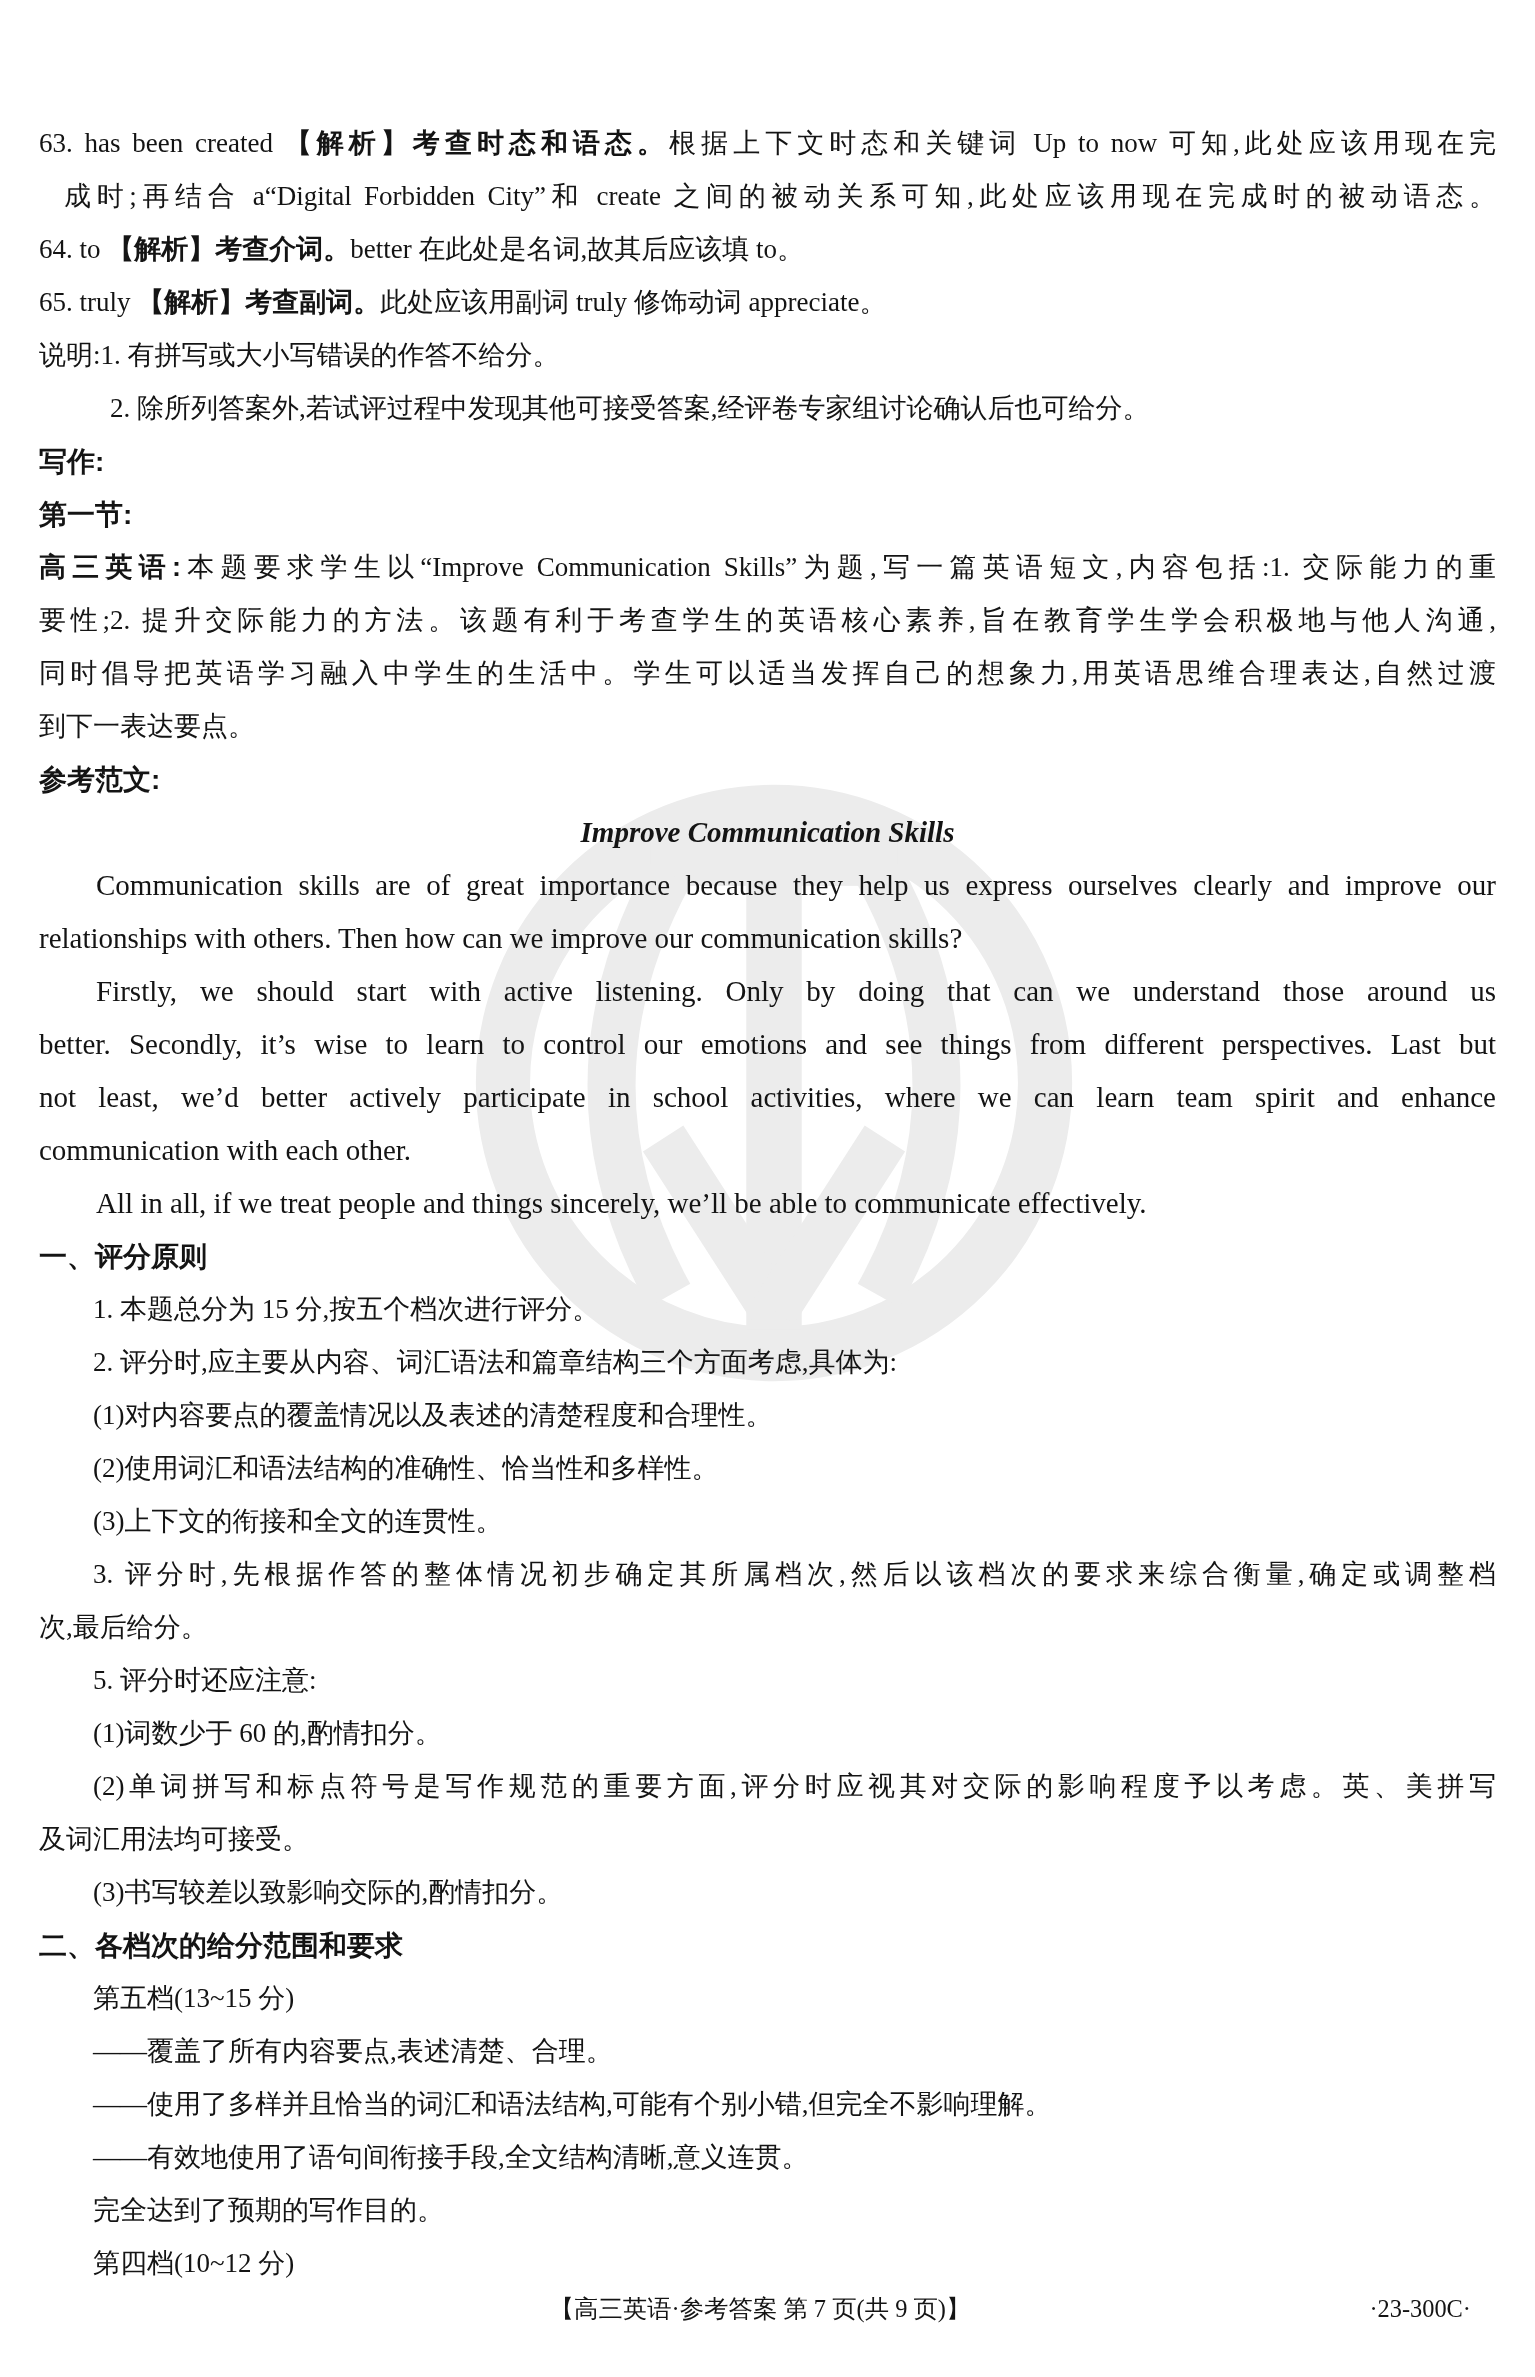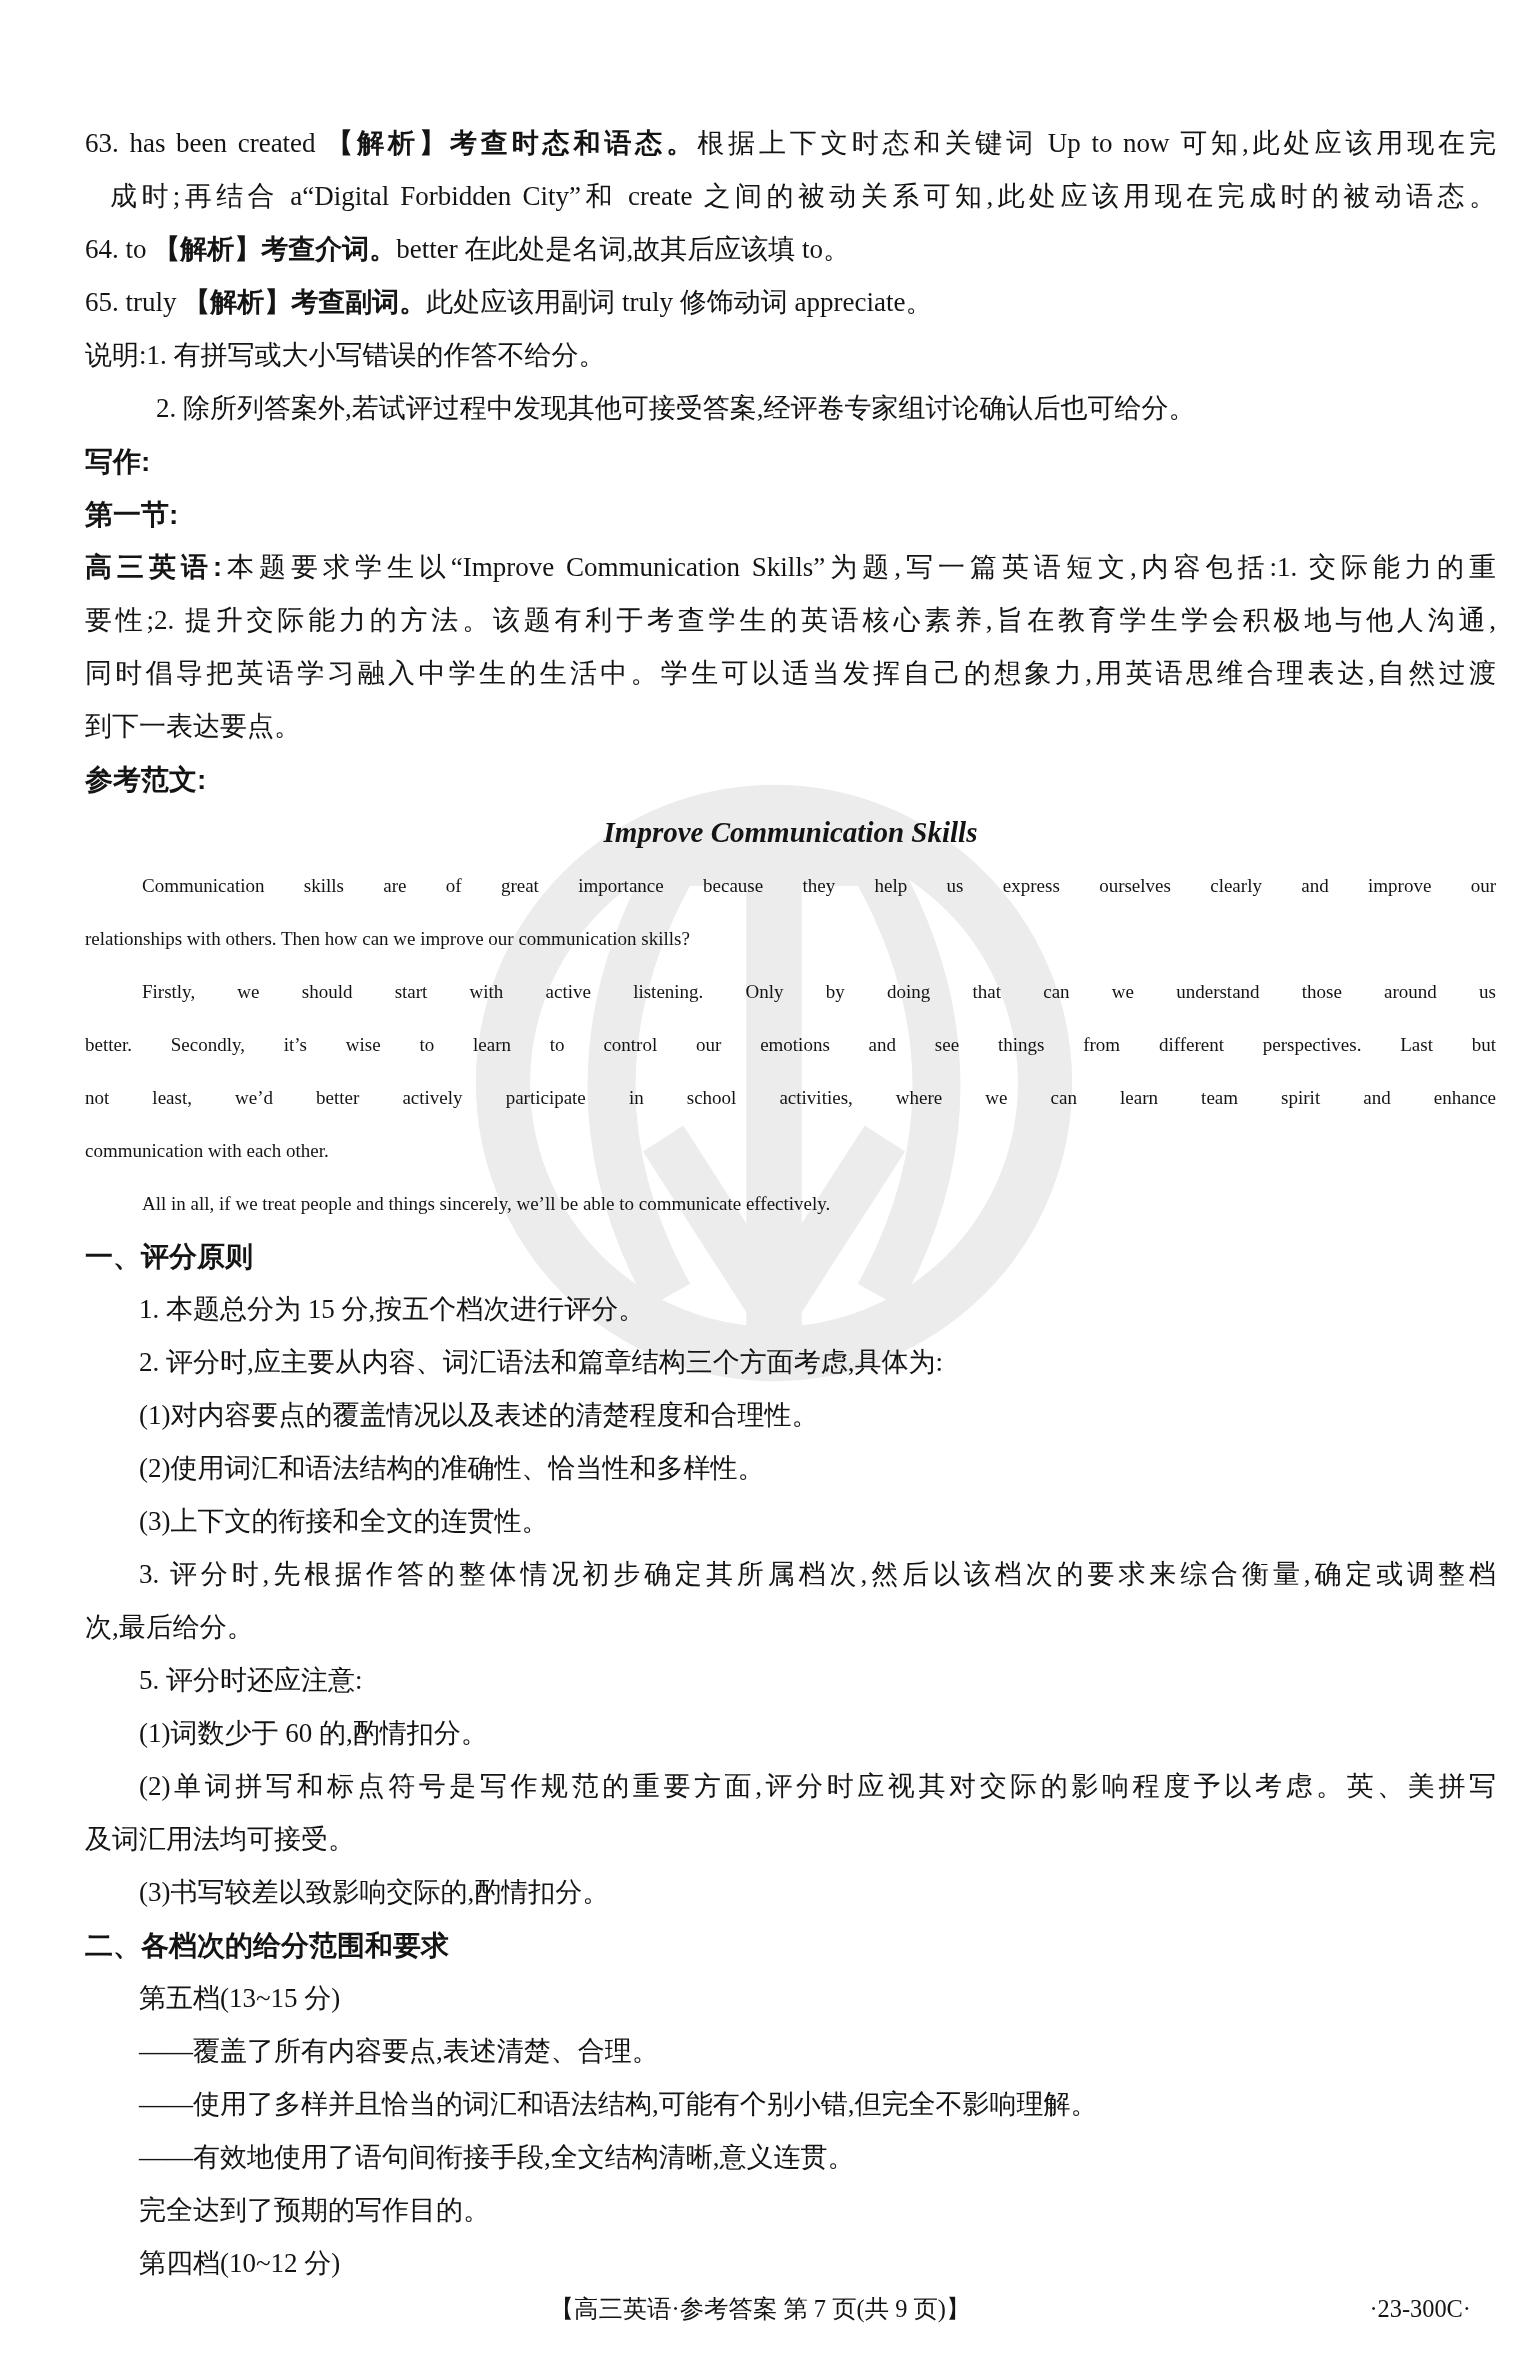--- a/index.html
+++ b/index.html
@@ -4,26 +4,26 @@
 <style>
   html,body{margin:0;padding:0;}
   body{
     width:1536px;height:2377px;background:#ffffff;position:relative;
     font-family:"Liberation Serif","DejaVu Serif",serif;color:#141414;
     overflow:hidden;
   }
   .page{position:absolute;inset:0;}
   .watermark{position:absolute;left:466px;top:775px;width:616px;height:616px;z-index:0;}
   .content{position:absolute;left:39px;right:40px;top:117px;z-index:2;}
-  .ln{height:53px;line-height:53px;font-size:27px;white-space:nowrap;margin-left:46px;}
+  .ln{height:53px;line-height:53px;font-size:27px;white-space:nowrap;}
   .ln.fill{white-space:normal;text-align:justify;text-align-last:justify;overflow:hidden;}
   .b{font-family:"Liberation Serif","DejaVu Serif",serif;}
   .hd{font-weight:700;font-family:"Liberation Sans","DejaVu Sans",sans-serif;font-size:28px;}
   .bb{font-weight:700;font-family:"Liberation Sans","DejaVu Sans",sans-serif;}
-  .e{font-size:19px;}
+  .e{font-size:29px;}
   .et{font-size:29px;font-weight:700;text-align:center;text-align-last:center;font-style:italic;}
   .footer{position:absolute;left:24px;right:40px;top:2290px;height:37px;line-height:37px;
           text-align:center;font-size:24.4px;z-index:2;}
   .footer-code{position:absolute;right:25px;top:0;font-size:24.4px;}
 </style>
 </head>
 <body>
 
 <div class="page">
 

